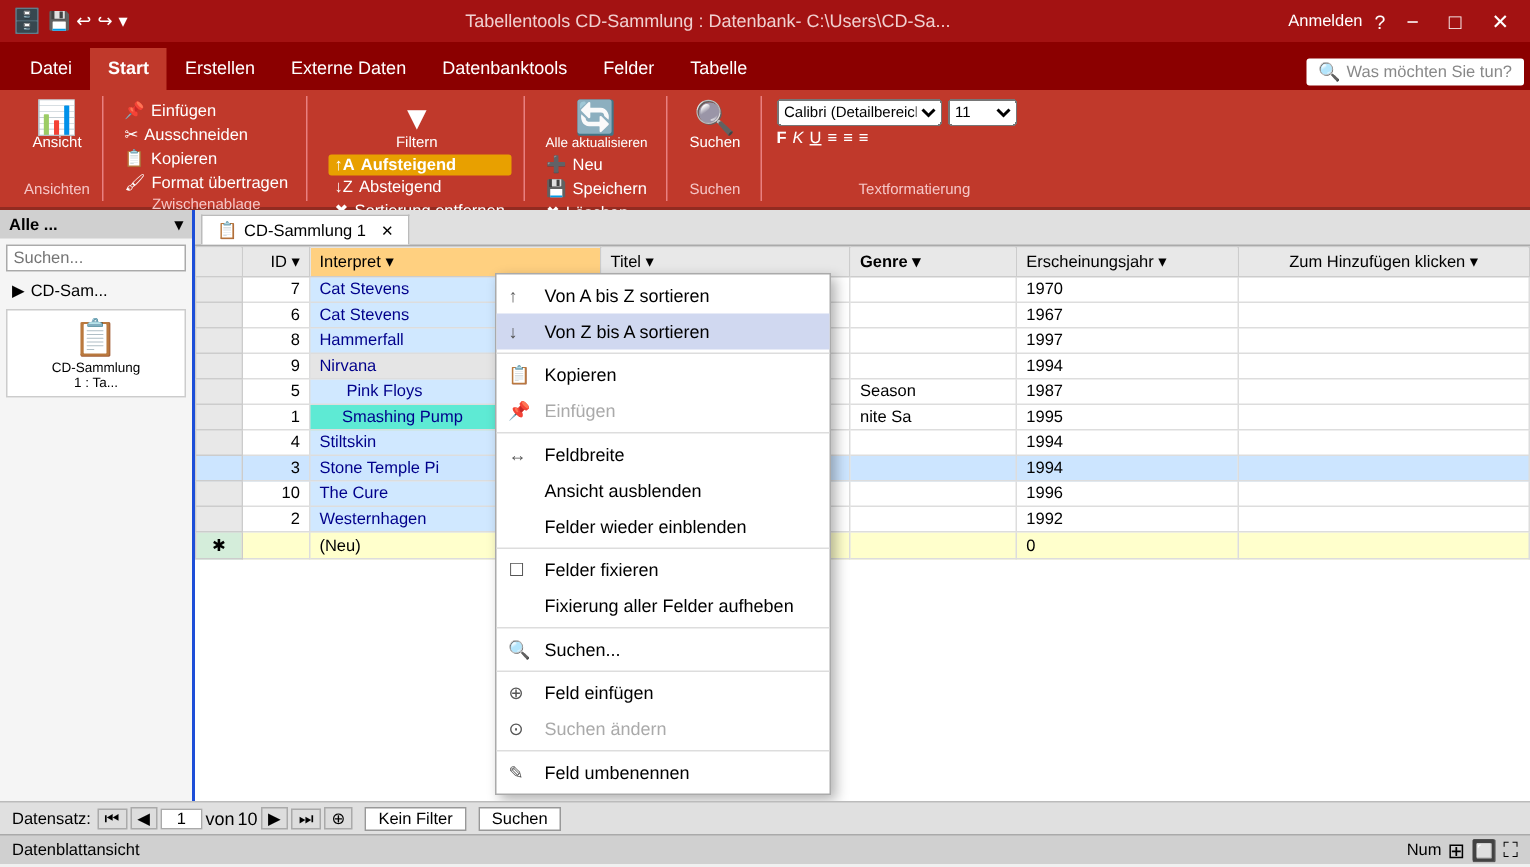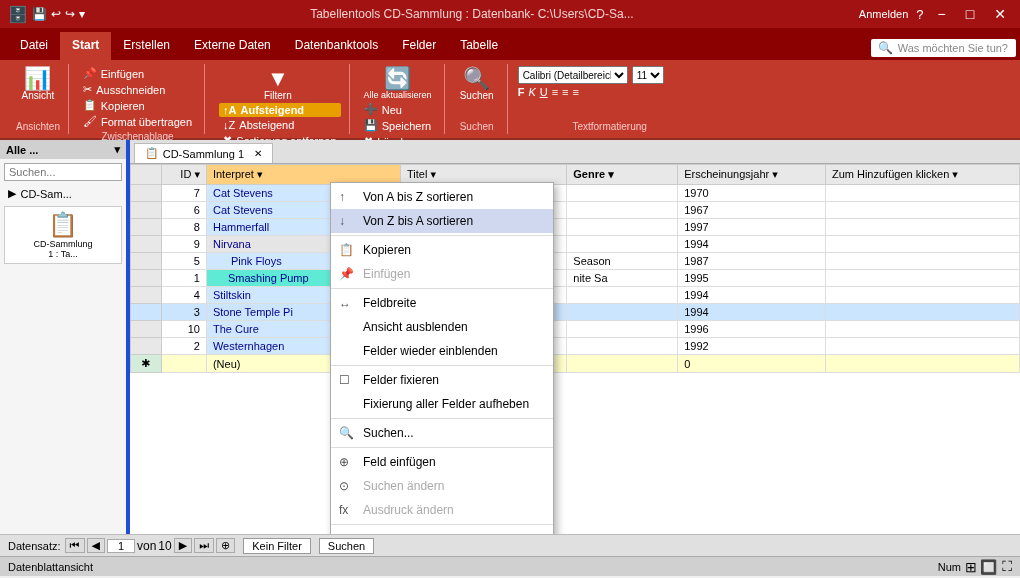--- a/index.html
+++ b/index.html
@@ -85,21 +85,21 @@
     .sortfilter-group { min-width: 140px; }
     .format-group { min-width: 200px; }
 
     
     .main-area { display: flex; height: calc(578px - 28px - 112px - 22px - 22px); }
 
     
     .nav-panel {
       width: 130px;
       background: #f5f5f5;
-      border-right: 4px solid #1d4ed8;
+      border-right: 2px solid #1d4ed8;
       display: flex;
       flex-direction: column;
     }
     .nav-header {
       background: #d0d0d0;
       padding: 3px 6px;
       font-size: 11px;
       font-weight: bold;
       display: flex;
       align-items: center;
@@ -371,21 +371,21 @@
         <span class="icon">🔍</span>
         <span>Suchen</span>
       </div>
       <span class="ribbon-group-label">Suchen</span>
     </div>
 
     <div class="ribbon-group format-group" style="border-right:none;">
       <div style="display:flex;flex-direction:column;gap:2px;width:100%;">
         <div style="display:flex;align-items:center;gap:4px;">
           <select style="font-size:10px;height:18px;width:110px;"><option>Calibri (Detailbereich)</option></select>
-          <select style="font-size:10px;height:18px;width:32px;"><option>11</option></select>
+          <select style="font-size:10px;height:18px;width:46px;"><option>11</option></select>
         </div>
         <div style="display:flex;align-items:center;gap:4px;color:white;">
           <button style="font-weight:bold;font-size:11px;background:#c0392b;border:none;color:white;cursor:pointer;">F</button>
           <button style="font-style:italic;font-size:11px;background:#c0392b;border:none;color:white;cursor:pointer;">K</button>
           <button style="text-decoration:underline;font-size:11px;background:#c0392b;border:none;color:white;cursor:pointer;">U</button>
           <button style="font-size:11px;background:#c0392b;border:none;color:white;cursor:pointer;">≡</button>
           <button style="font-size:11px;background:#c0392b;border:none;color:white;cursor:pointer;">≡</button>
           <button style="font-size:11px;background:#c0392b;border:none;color:white;cursor:pointer;">≡</button>
         </div>
       </div>
@@ -427,21 +427,21 @@
     <div class="table-container">
       <table>
         <thead>
           <tr>
             <th class="row-header"></th>
             <th class="id-col">ID ▾</th>
             <th class="active-col" style="width:140px;">Interpret ▾</th>
             <th style="width:120px;">Titel ▾</th>
             <th style="width:80px;font-weight:bold;">Genre ▾</th>
             <th style="width:100px;">Erscheinungsjahr ▾</th>
-            <th style="width:140px;">Zum Hinzufügen klicken ▾</th>
+            <th style="width:140px;text-align:center;">Zum Hinzufügen klicken ▾</th>
           </tr>
         </thead>
         <tbody id="table-body">
         <tr>
               <td class="row-header"></td>
               <td class="id-col">7</td>
               <td style="background: rgb(208, 232, 255); color: rgb(0, 0, 139);">Cat Stevens</td>
               <td></td>
               <td></td>
               <td>1970</td>
@@ -583,24 +583,20 @@
             <span>Suchen...</span>
           </div>
           <div class="ctx-separator"></div>
           <div class="ctx-item">
             <span class="ctx-icon">⊕</span>
             <span>Feld einfügen</span>
           </div>
           <div class="ctx-item disabled">
             <span class="ctx-icon">⊙</span>
             <span>Suchen ändern</span>
-          </div>
-          <div class="ctx-item disabled">
-            <span class="ctx-icon">fx</span>
-            <span>Ausdruck ändern</span>
           </div>
           <div class="ctx-separator"></div>
           <div class="ctx-item">
             <span class="ctx-icon">✎</span>
             <span>Feld umbenennen</span>
           </div>
         </div>
     </div>
   </div>
 </div>

